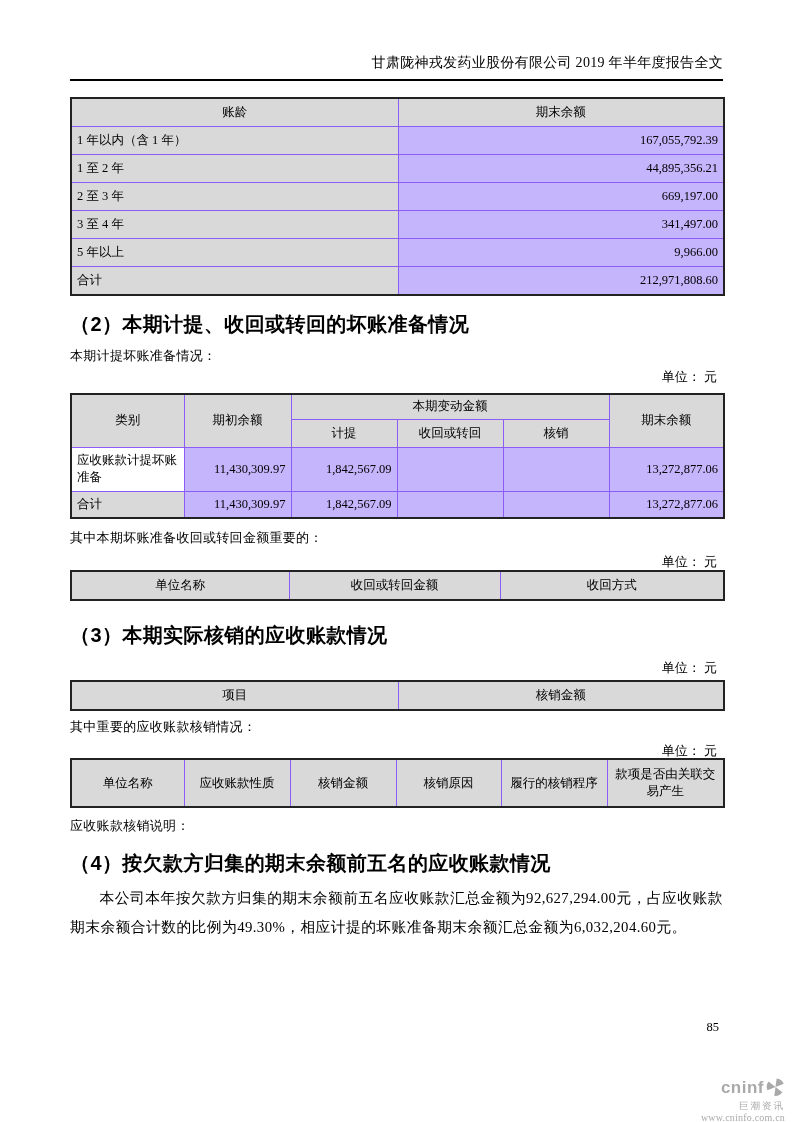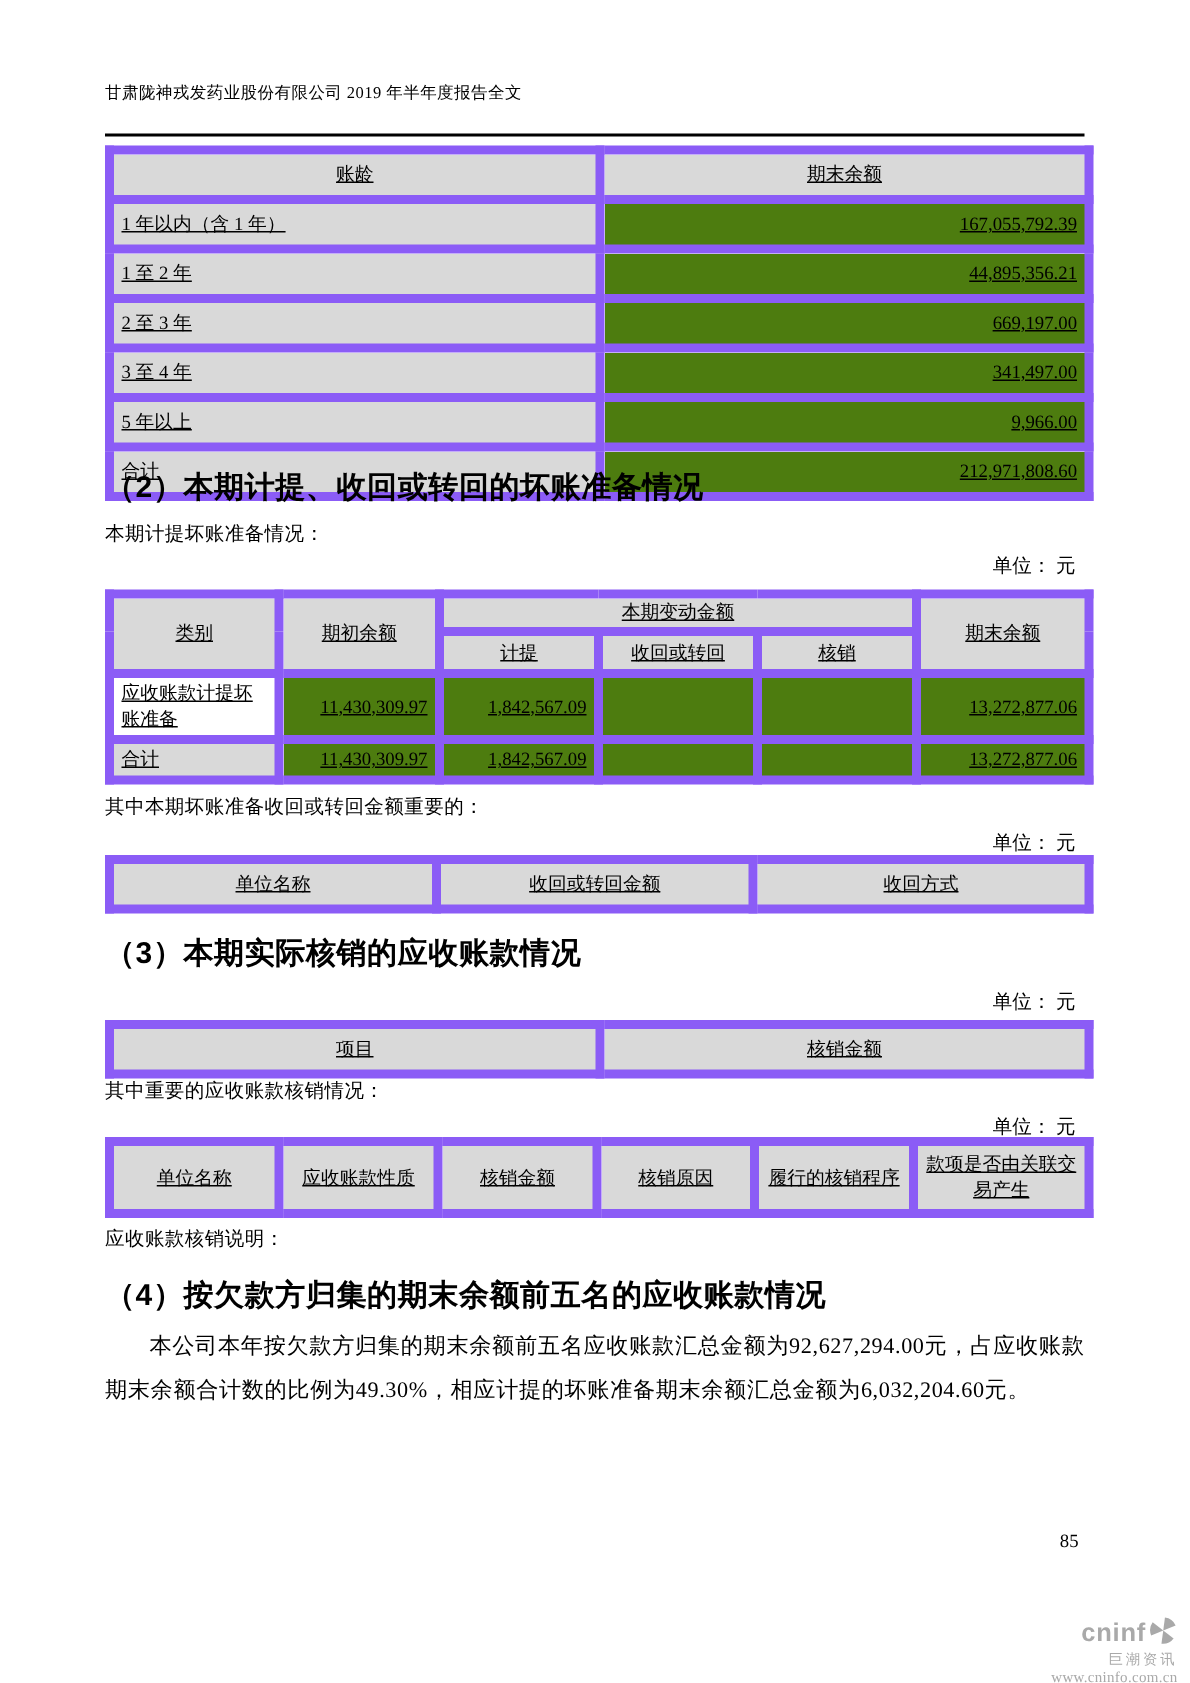--- a/index.html
+++ b/index.html
@@ -1,31 +1,31 @@
 <!DOCTYPE html>
 <html><head>
 <meta charset="utf-8">
 <style>
   html,body{margin:0;padding:0;background:#fff;}
   .page{position:relative;width:793px;height:1122px;margin:0 auto;background:#fff;
         font-family:"Liberation Serif","DejaVu Serif",serif;color:#000;overflow:hidden;}
   .abs{position:absolute;}
 
   
-  .doc-header{left:70px;top:54px;width:653px;text-align:left;font-size:11px;
-              padding-bottom:20px;border-bottom:2px solid #000;letter-spacing:.3px;}
+  .doc-header{left:70px;top:54px;width:653px;text-align:right;font-size:14px;
+              padding-bottom:7px;border-bottom:2px solid #000;letter-spacing:.3px;}
 
   
   table{border-collapse:collapse;table-layout:fixed;width:653px;font-size:12.5px;}
-  td,th{border:6px solid #8b5cf6;font-weight:normal;padding:0 5px;overflow:hidden;
-        line-height:1.35;text-decoration:underline;}
+  td,th{border:1px solid #8b5cf6;font-weight:normal;padding:0 5px;overflow:hidden;
+        line-height:1.35;}
   table{border:2px solid #222;}
   .hd{background:#d9d9d9;text-align:center;}
   .lab{background:#d9d9d9;text-align:left;}
-  .num{text-align:right;background:#4d7c0f;font-variant-numeric:tabular-nums;}
+  .num{text-align:right;background:#c4b5fd;font-variant-numeric:tabular-nums;}
   .white-lab{background:#fff;text-align:left;}
   .r28 td,.r28 th{height:27px;}
 
   
   .sec-heading{left:70px;width:653px;font-family:"Liberation Sans","DejaVu Sans",sans-serif;
                font-weight:bold;font-size:20px;letter-spacing:.4px;}
   .body-note{left:70px;width:653px;font-size:13px;letter-spacing:.3px;}
   .unit{left:70px;width:647px;text-align:right;font-size:13px;}
   .para{left:70px;width:653px;font-size:14.8px;line-height:29px;text-align:justify;
         text-indent:2em;letter-spacing:.4px;}

